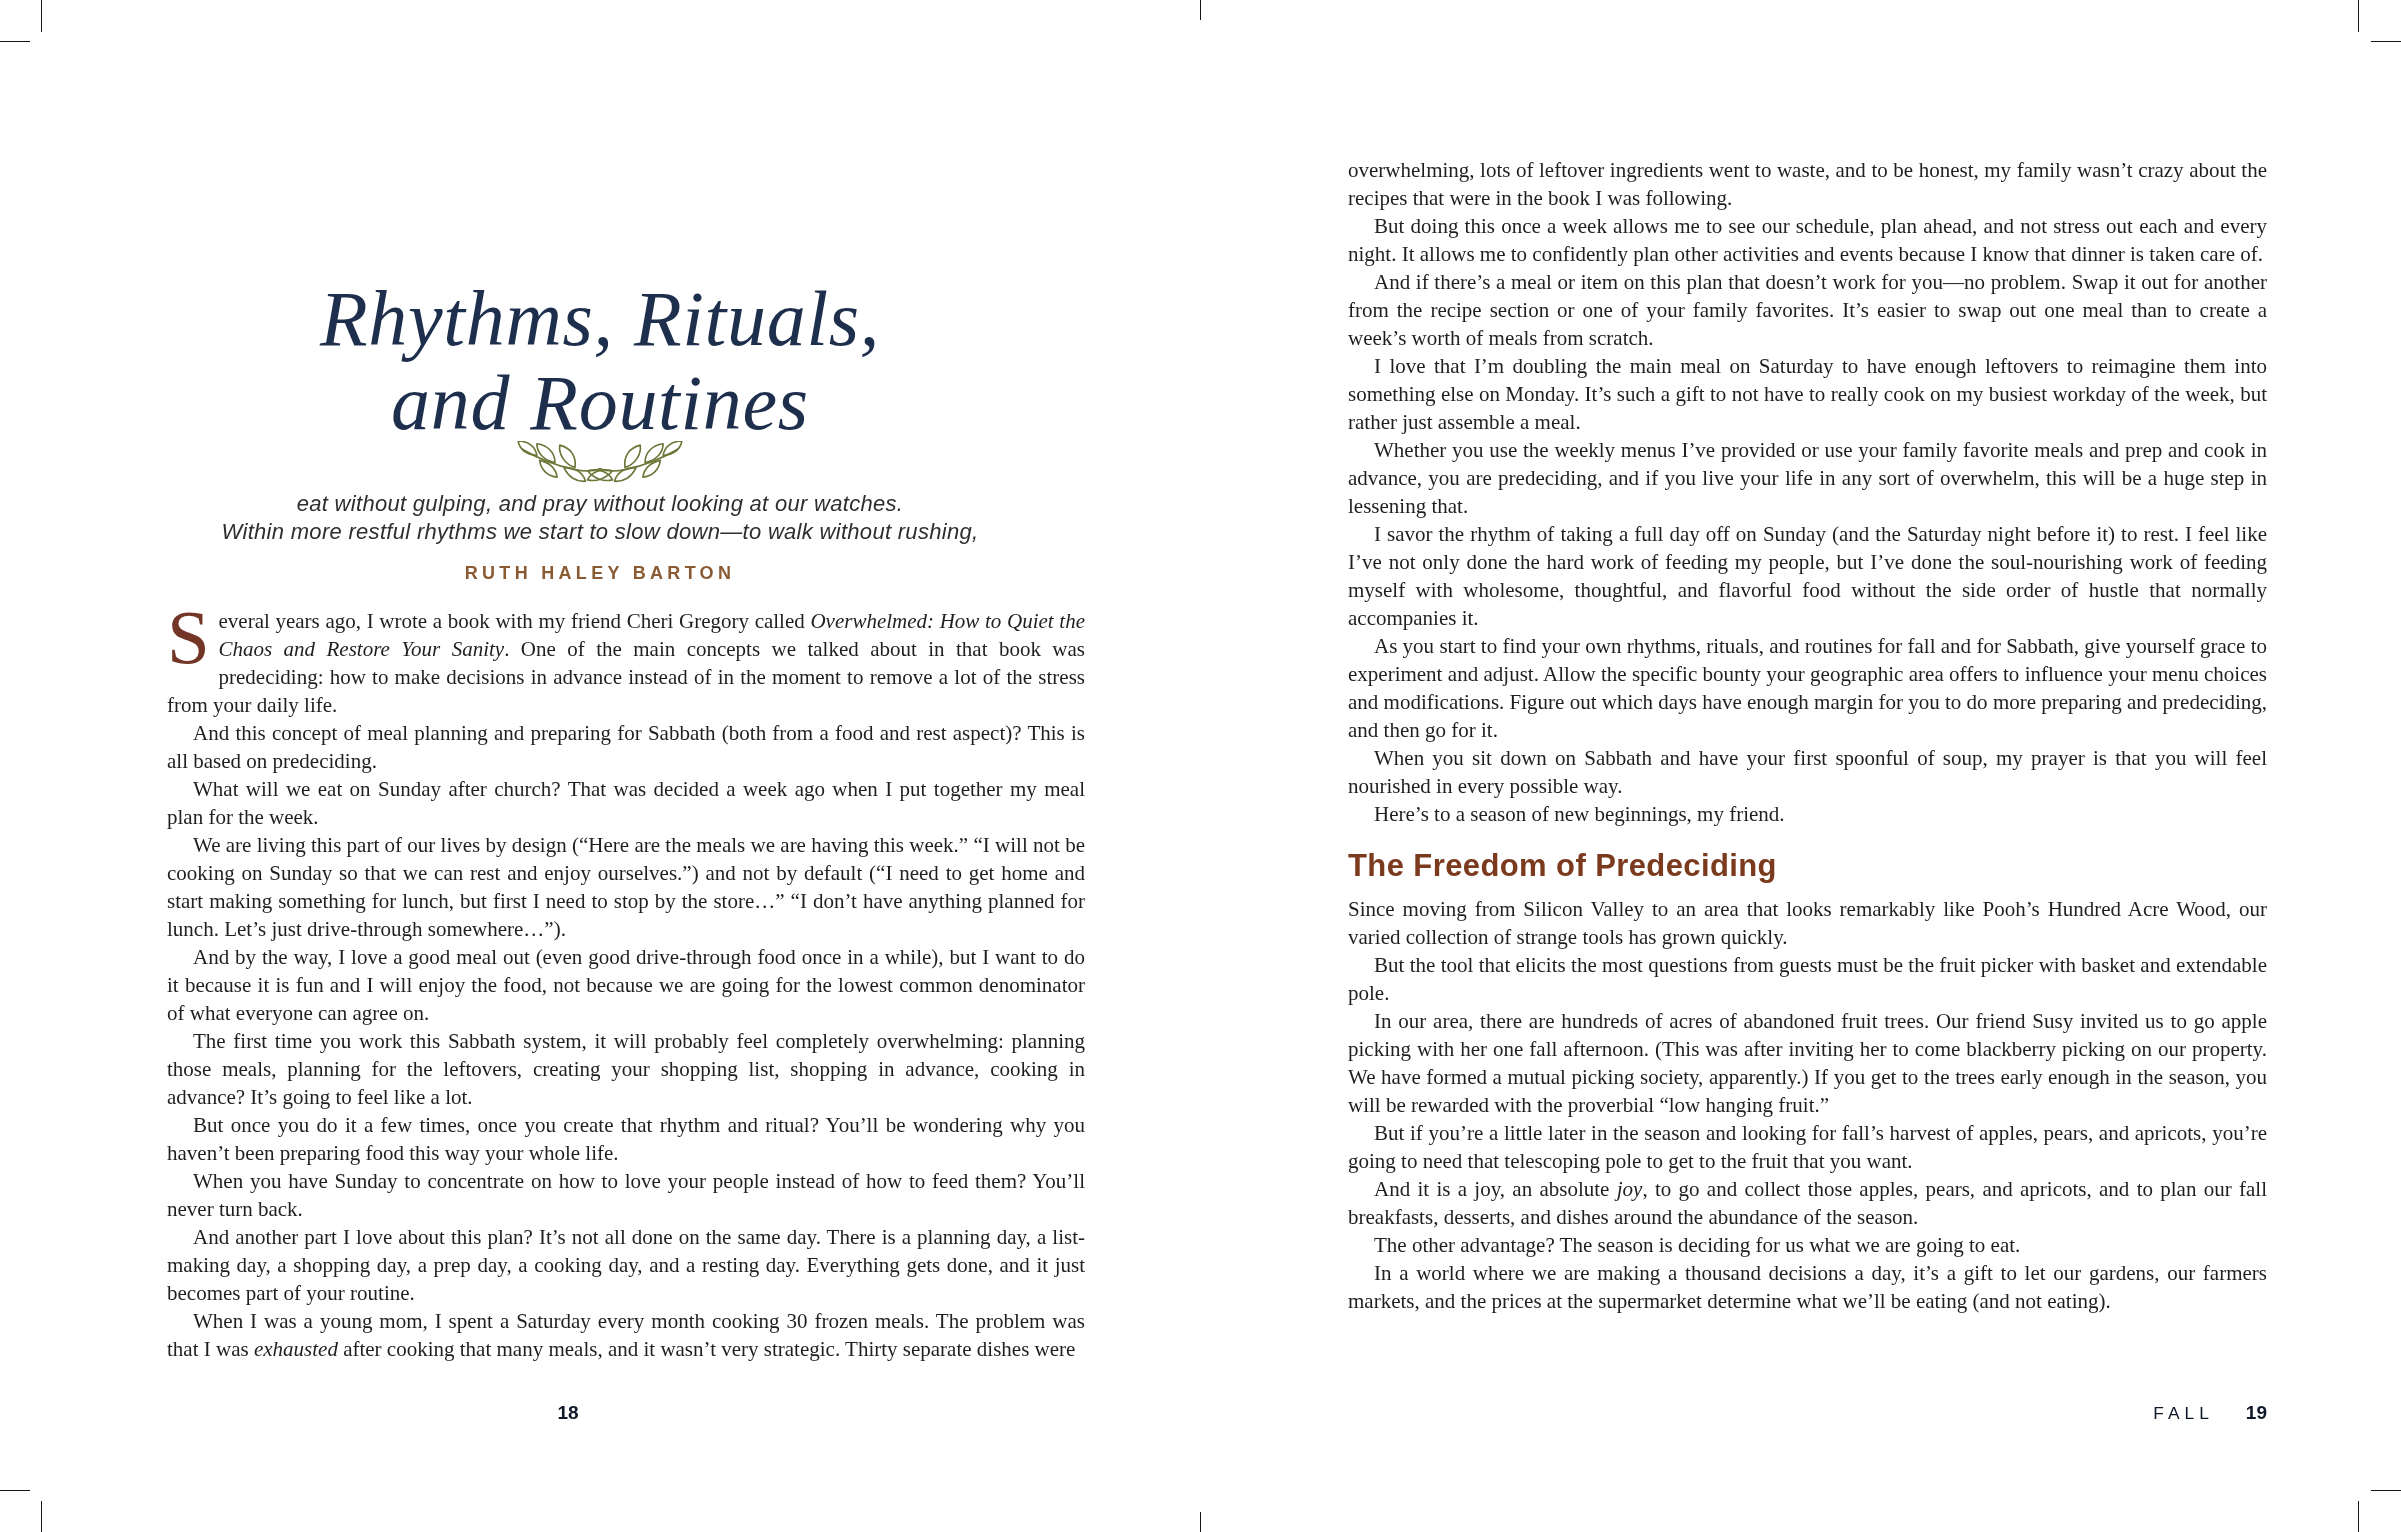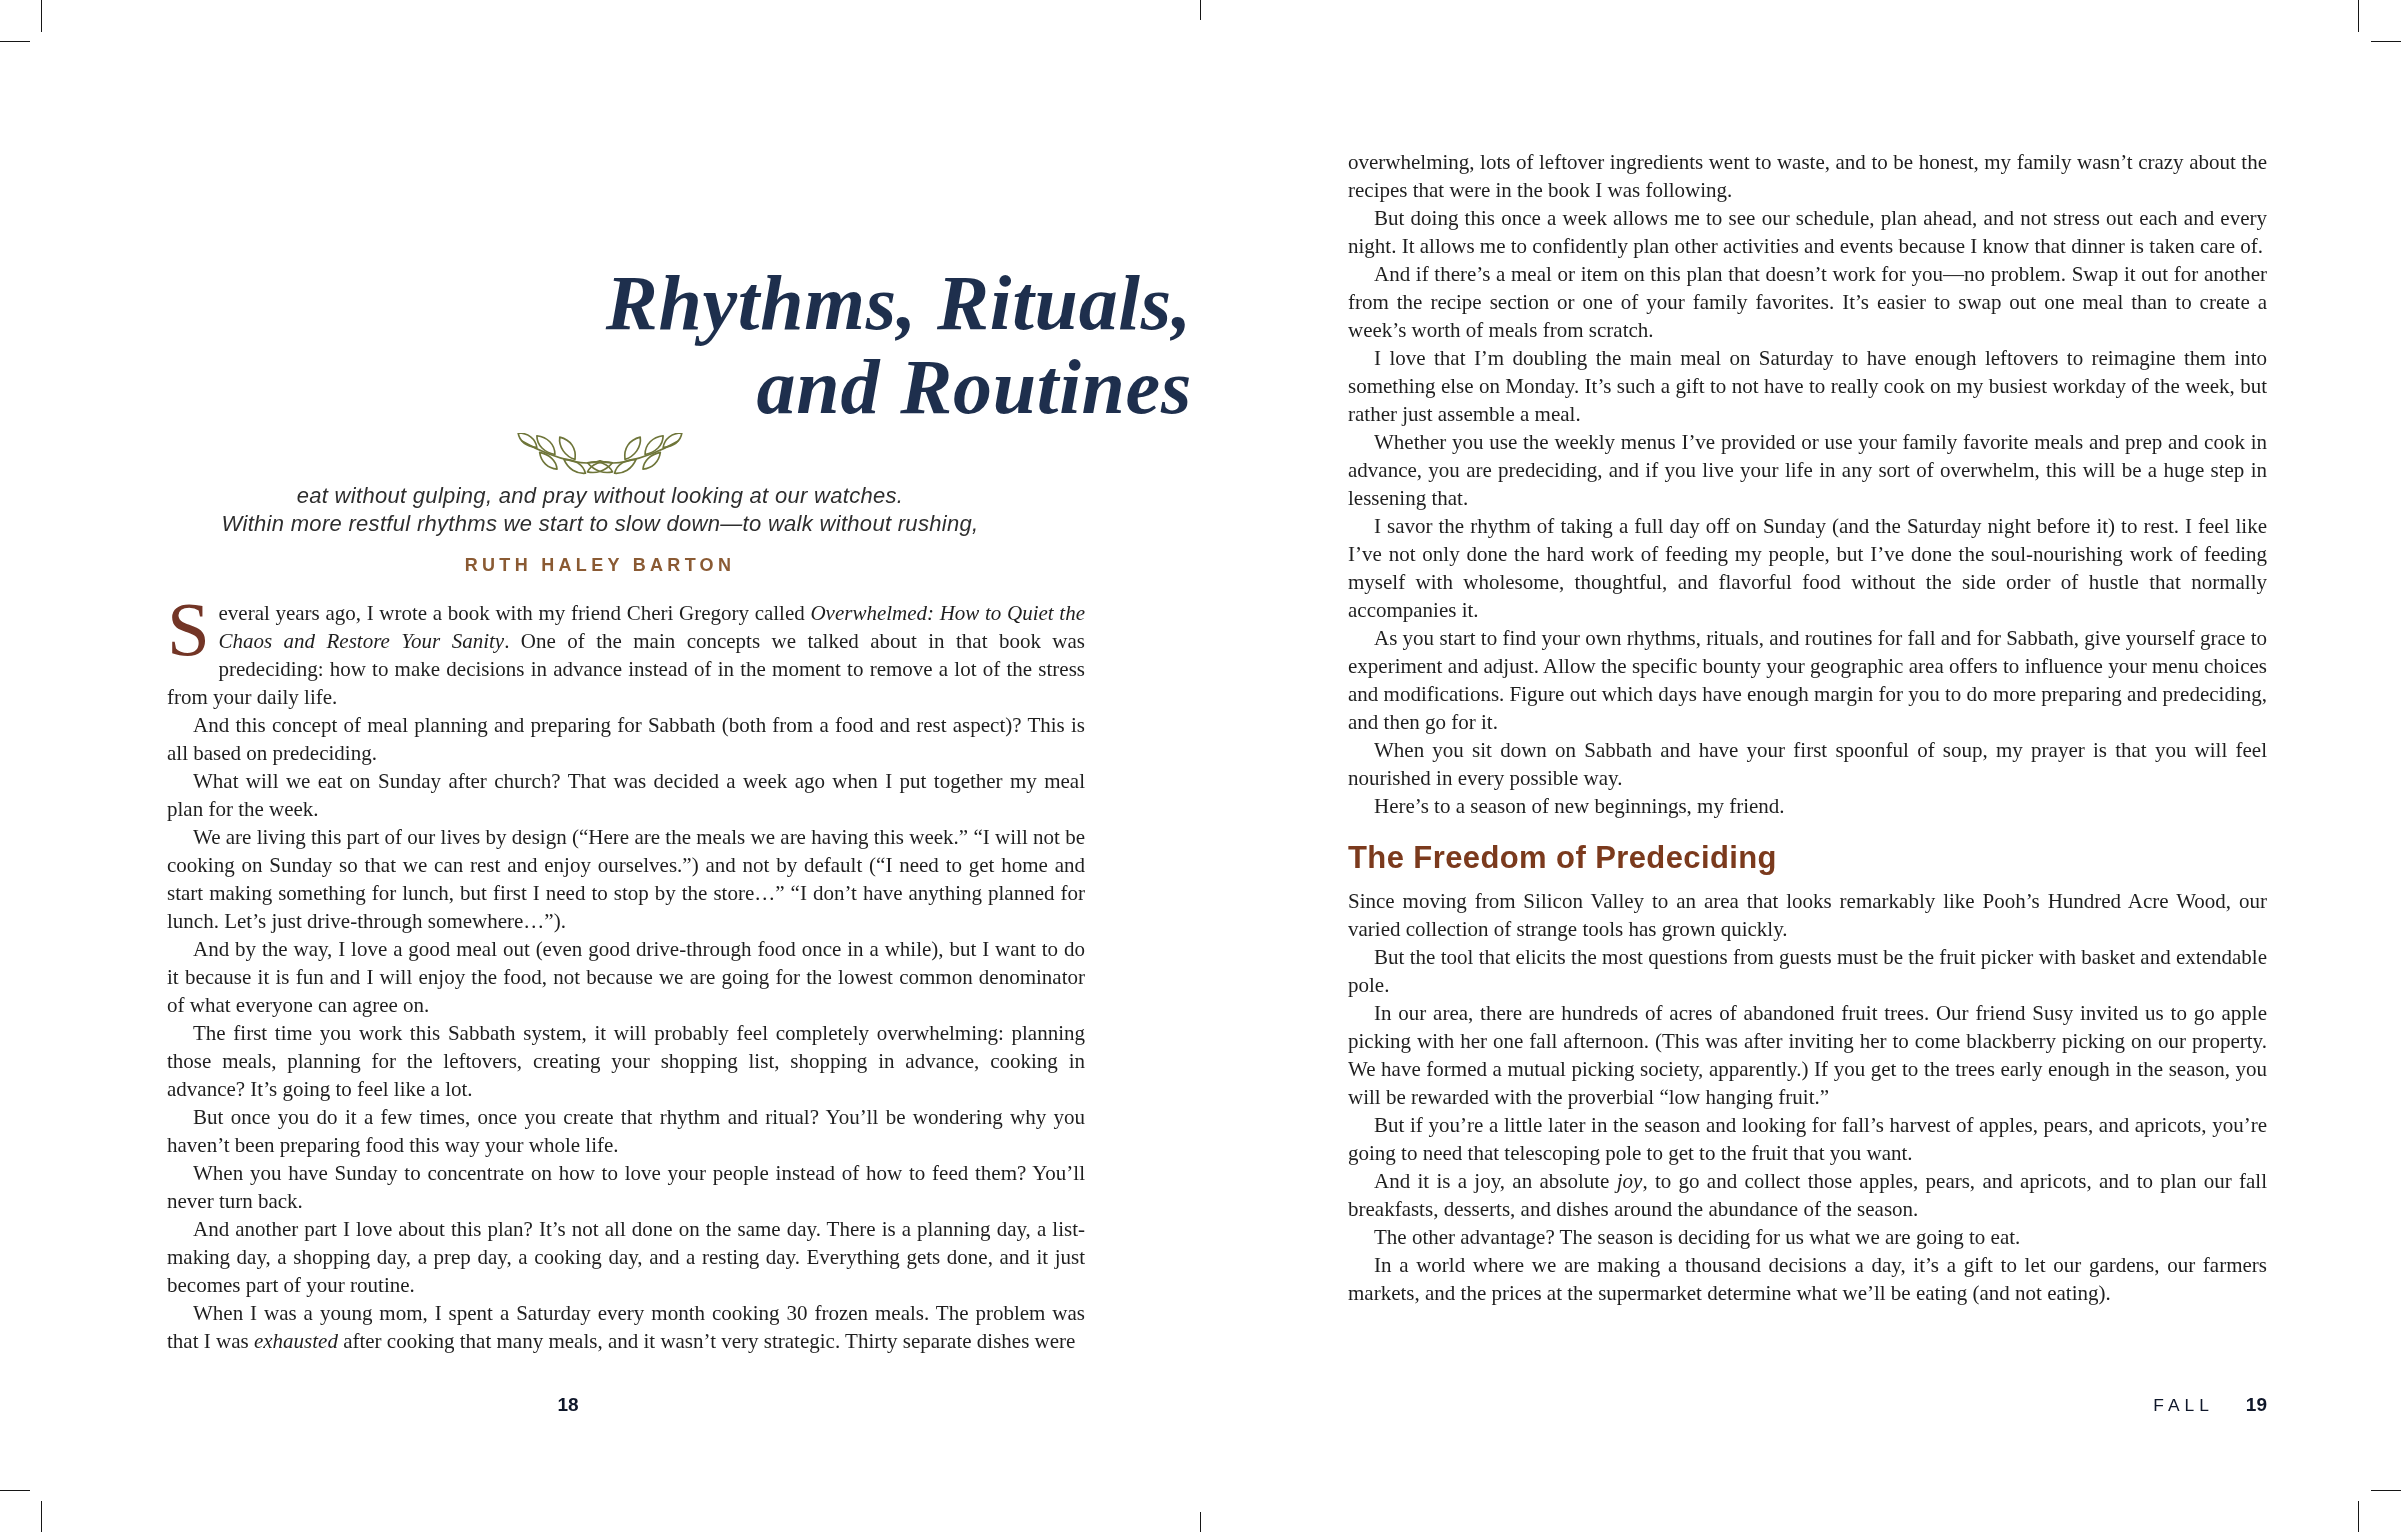--- a/index.html
+++ b/index.html
@@ -9,30 +9,30 @@
     --drop-cap-rust:#733526;
     --heading-rust:#7b3a1d;
     --body-ink:#1f1f1f;
   }
   html,body{margin:0;padding:0;background:#ffffff;}
   .spread{
     position:relative;width:2401px;height:1533px;background:#ffffff;overflow:hidden;
     font-family:"Liberation Serif", serif;color:var(--body-ink);
   }
   .crop{position:absolute;background:#161616;}
-  .page{position:absolute;top:0;height:1462px;}
+  .page{position:absolute;top:8px;height:1462px;}
   .page.left{left:0;width:1200px;}
   .page.right{left:1201px;width:1200px;}
   .textcol{position:absolute;}
   .page.left .textcol{left:167px;width:918px;}
   .page.right .textcol{left:147px;width:919px;top:148px;}
 
   .title{
-    position:absolute;left:0;right:0;top:253px;margin:8px;
-    text-align:right;font-family:"Liberation Serif", serif;font-style:italic;font-weight:700;
+    position:absolute;left:0;right:0;top:253px;margin:16px;
+    text-align:center;font-family:"Liberation Serif", serif;font-style:italic;font-weight:400;
     font-size:78px;line-height:84px;color:var(--title-navy);letter-spacing:0.7px;
   }
   .title .tline{display:block;}
 
   .ornament{position:absolute;left:50%;top:433px;transform:translateX(-50%);width:224px;height:43px;}
 
   .epigraph{
     position:absolute;left:87px;right:87px;top:482px;text-align:center;
     font-family:"Liberation Sans", sans-serif;font-style:italic;font-weight:400;
     font-size:22px;line-height:28px;color:#2e2e2e;letter-spacing:0.3px;

